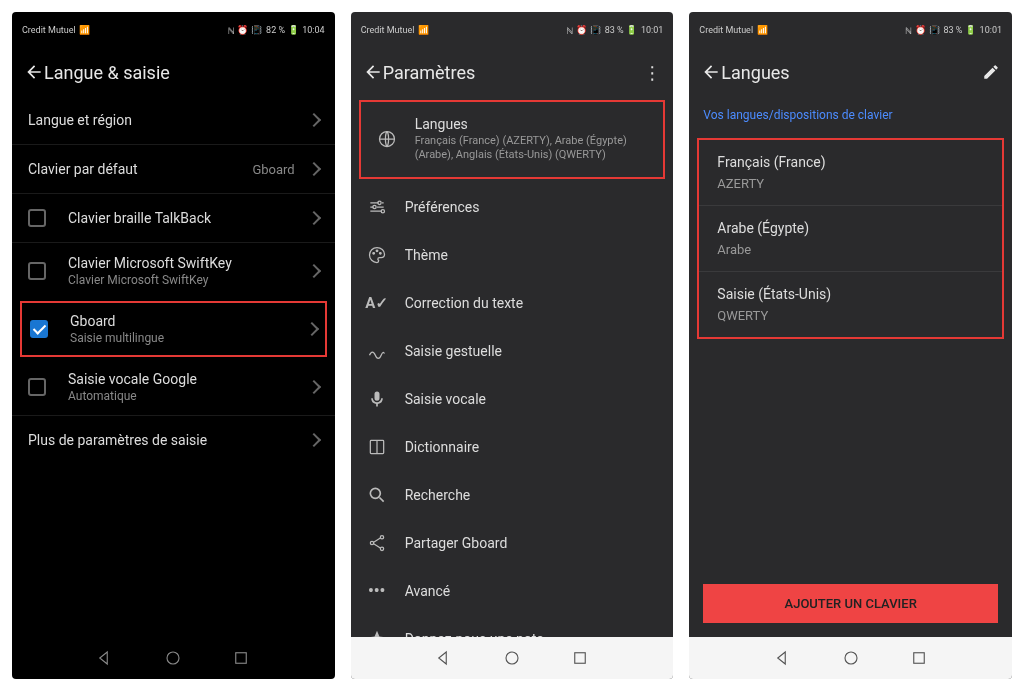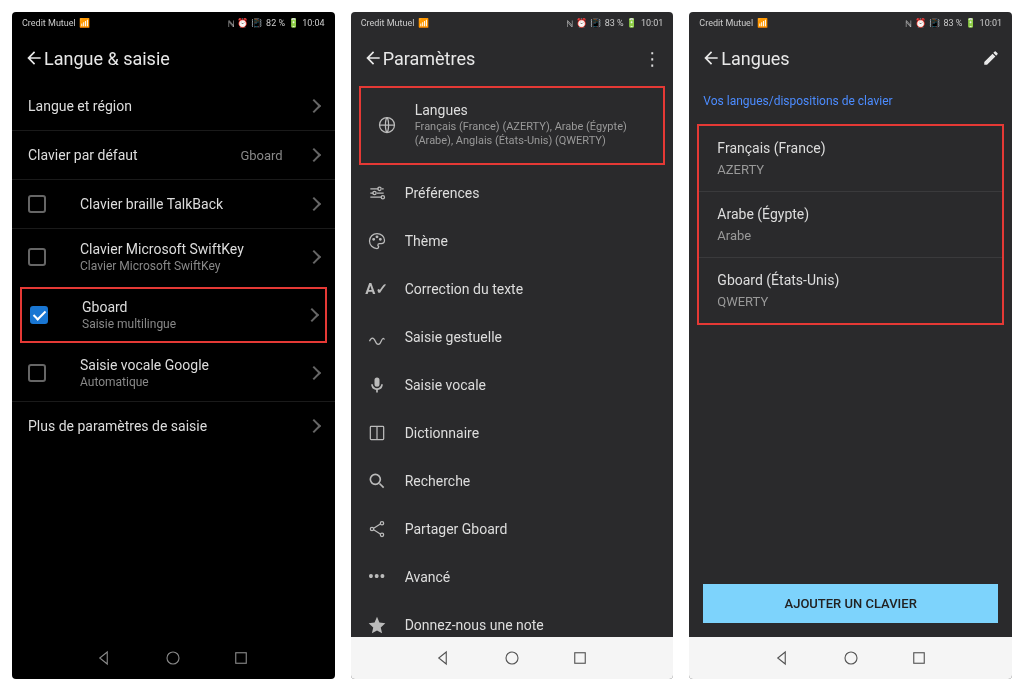--- a/index.html
+++ b/index.html
@@ -21,21 +21,21 @@
     overflow: hidden;
     position: relative;
   }
   .phone.dark { background: #2a2a2c; }
   .phone.dark2 { background: #2a2a2c; }
   .statusbar {
     height: 22px;
     display: flex;
     align-items: center;
     justify-content: space-between;
-    padding: 4px 10px;
+    padding: 18px 10px;
     font-size: 9px;
     color: #ccc;
   }
   .statusbar .left { display:flex; align-items:center; gap:4px; }
   .statusbar .right { display:flex; align-items:center; gap:3px;}
   .appbar {
     height: 48px;
     display: flex;
     align-items: center;
     padding: 0 12px;
@@ -43,21 +43,21 @@
   }
   .appbar .title { font-size: 18px; font-weight: 400; flex:1;}
   .arrow-back { width:20px; height:20px; fill:#e8e8e8; cursor:pointer;}
   .content { flex:1; overflow-y:hidden; }
   .row {
     display:flex;
     align-items:center;
     padding: 12px 16px;
     color:#ddd;
     min-height:48px;
-    gap:20px;
+    gap:8px;
   }
   .row .label { flex:1; font-size:14px;}
   .row .sub { font-size:12px; color:#888; margin-top:2px;}
   .row .value { font-size:13px; color:#888; margin-right:6px;}
   .chev { width:10px; height:10px; border-top:2px solid #666; border-right:2px solid #666; transform:rotate(45deg);}
   .section-header { font-size:11px; color:#777; padding:12px 16px 6px; letter-spacing:.5px;}
   .divider { height:1px; background:#1a1a1a; margin:0;}
   .checkbox {
     width:18px; height:18px; border:2px solid #666; border-radius:3px; margin-right:14px; flex-shrink:0;
   }
@@ -73,21 +73,21 @@
   .phone2-row .texts .s { font-size:11px; color:#999; margin-top:2px; line-height:1.3;}
   .more-dots { font-size:18px; color:#ddd;}
   .lang-section-header {
     font-size:12px; color:#4c8cff; padding:12px 14px 8px;
   }
   .lang-item { padding:14px 18px; color:#ddd;}
   .lang-item .name { font-size:14px; margin-bottom:6px;}
   .lang-item .layout { font-size:13px; color:#999;}
   .lang-divider { height:1px; background:#3a3a3c; margin:0 0;}
   .add-btn {
-    margin:10px 14px 14px; background:#7dd3fc; color:#222; text-align:center;
+    margin:10px 14px 14px; background:#ef4444; color:#222; text-align:center;
     padding:12px 0; font-size:13px; font-weight:500; cursor:pointer;
   }
   .navbar {
     height:42px; display:flex; align-items:center; justify-content:center; gap:50px;
   }
   .navbar.light { background:#f5f5f5;}
   .navbar svg { width:18px; height:18px; fill:none; stroke:#888; stroke-width:1.5;}
   .navbar.light svg { stroke:#555;}
   .pencil { width:18px; height:18px; fill:#e8e8e8; cursor:pointer;}
   .red-box { border:2px solid #e53935;}
@@ -374,21 +374,21 @@
           <div class="name">Français (France)</div>
           <div class="layout">AZERTY</div>
         </div>
         <div class="lang-divider"></div>
         <div class="lang-item">
           <div class="name">Arabe (Égypte)</div>
           <div class="layout">Arabe</div>
         </div>
         <div class="lang-divider"></div>
         <div class="lang-item">
-          <div class="name">Gboard (États-Unis)</div>
+          <div class="name">Saisie (États-Unis)</div>
           <div class="layout">QWERTY</div>
         </div>
       </div>
     </div>
     <div class="add-btn">AJOUTER UN CLAVIER</div>
   </div>
   <div class="navbar light">
     <svg viewBox="0 0 24 24">
         <path d="M15 4 L5 12 L15 20 Z"></path>
       </svg>

